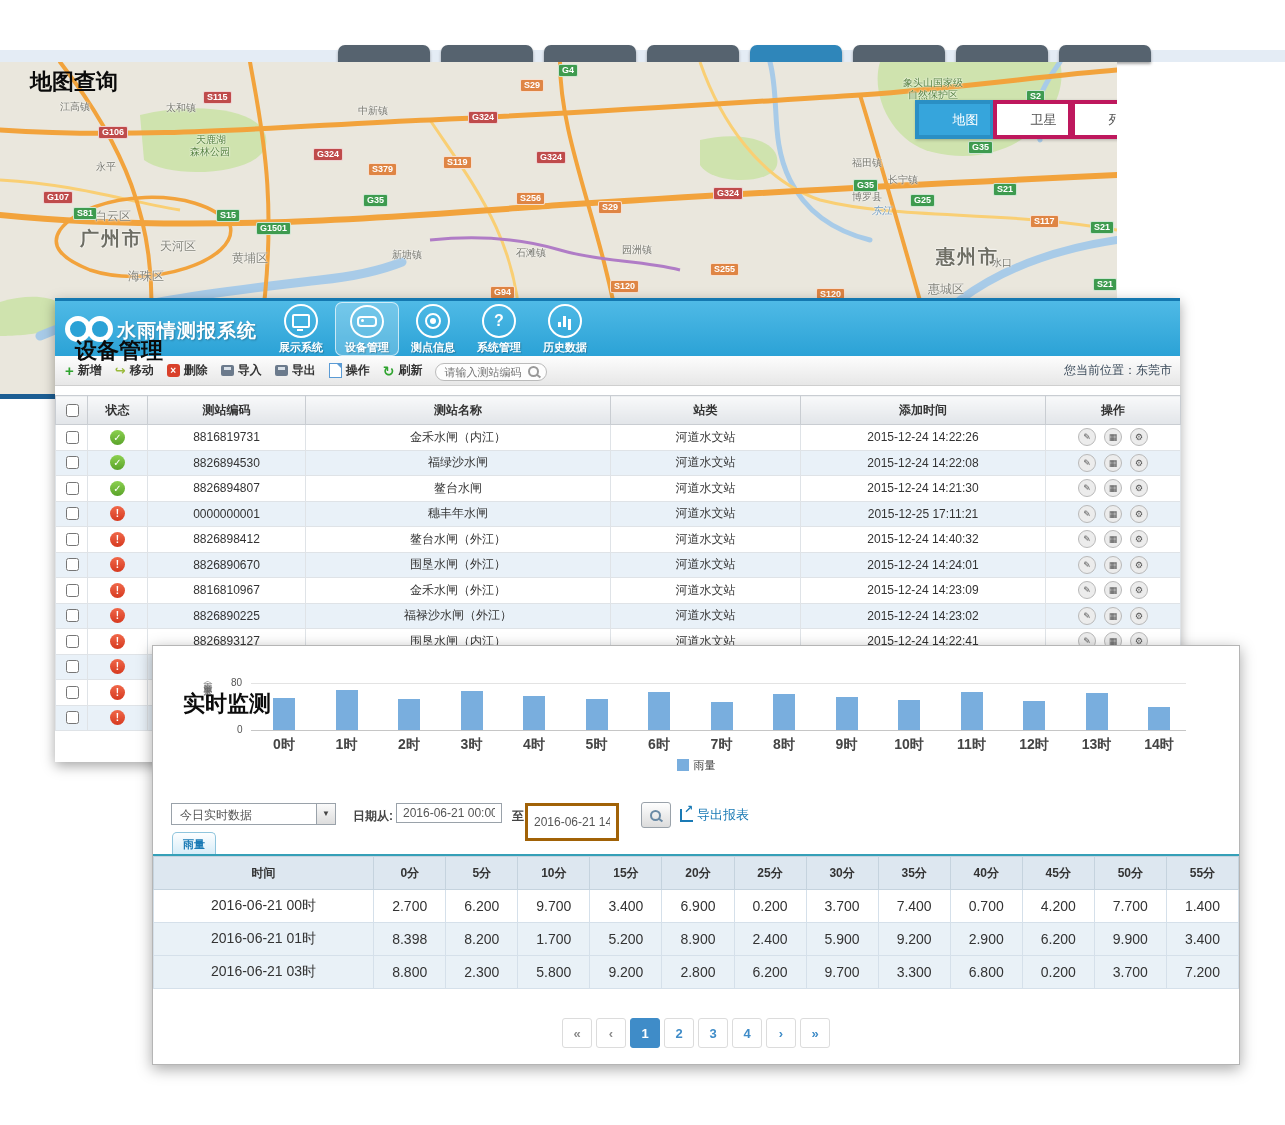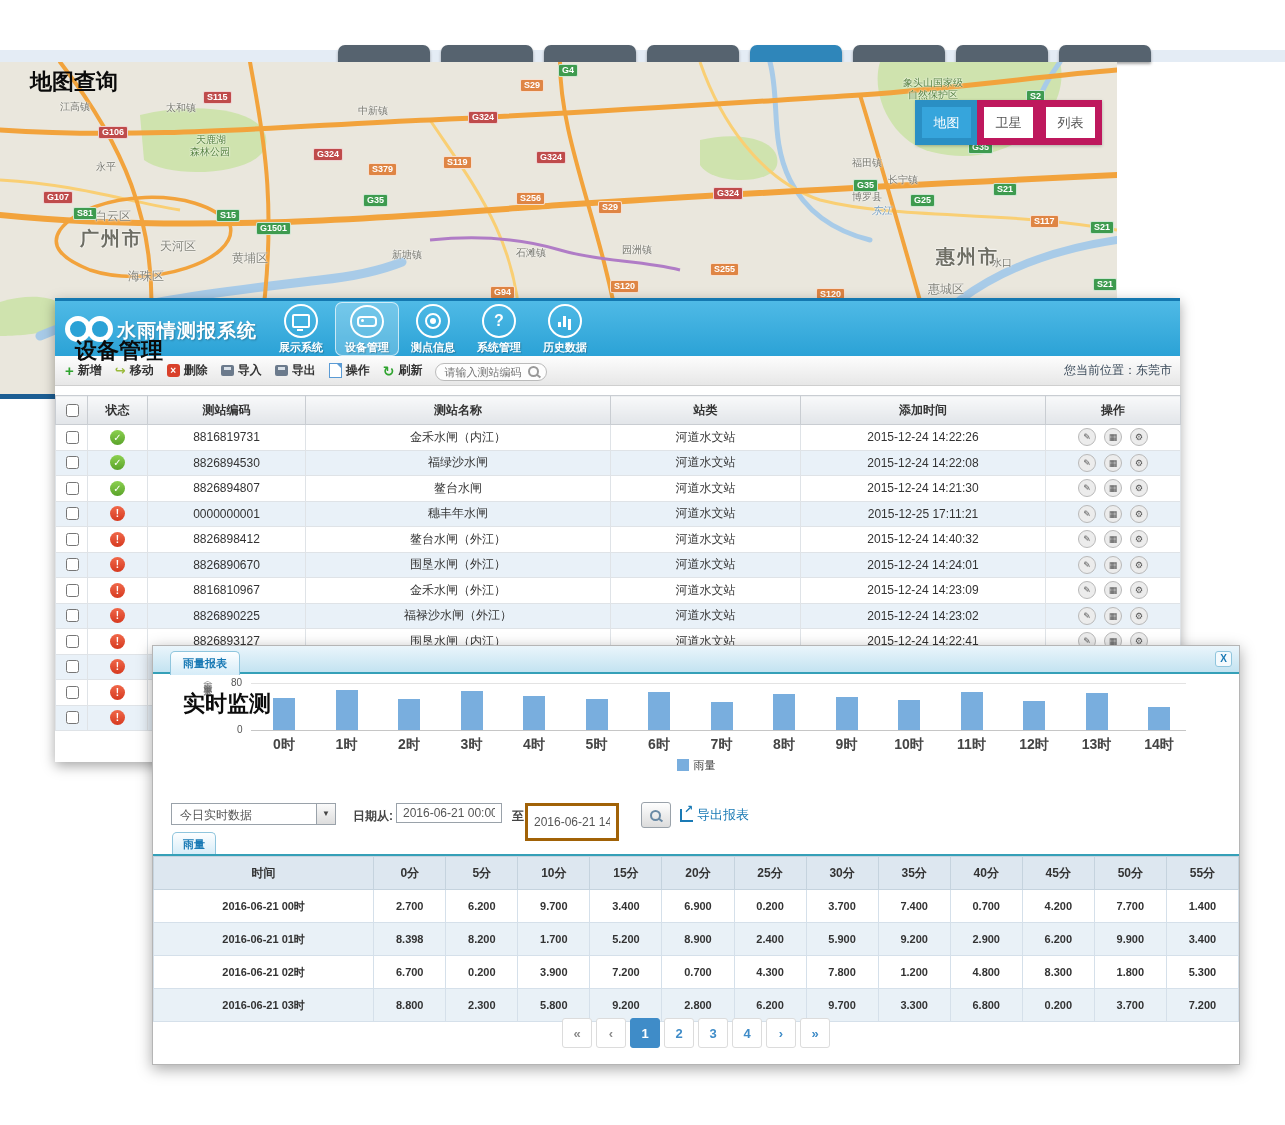--- a/index.html
+++ b/index.html
@@ -22,22 +22,22 @@
   .ml-town{font-size:10px;color:#75756c;}
   .ml-district{font-size:12px;color:#83837a;}
   .ml-city{font-size:19px;font-weight:bold;color:#6e6e64;letter-spacing:2px;}
   .ml-park{font-size:10px;color:#55813f;}
   .ml-water{font-size:10px;color:#6f9cc4;font-style:italic;}
   .badge{position:absolute;font-size:9px;font-weight:bold;color:#fff;line-height:11px;
          padding:0 3px;border-radius:2px;border:1px solid rgba(255,255,255,.75);z-index:4;}
   .bg-green{background:#3e9b4f;} .bg-red{background:#bf4b4b;} .bg-orange{background:#df8544;}
   #mapCtls{position:absolute;left:916px;top:38px;display:flex;z-index:6;
            box-shadow:0 1px 3px rgba(0,0,0,.25);}
-  .mapbtn{width:49px;height:31px;background:#fff;border:7px solid #be185d;margin-left:-1px;
-          display:flex;align-items:center;justify-content:center;font-size:13px;color:#555;}
+  .mapbtn{width:49px;height:31px;background:#fff;border:4px solid #be185d;margin-left:-1px;
+          display:flex;align-items:center;justify-content:center;font-size:13px;color:#555;padding-left:22px;}
   .mapbtn.active{background:#36a5dc;border-color:#2a8fc4;color:#fff;}
 
   
   .overlay-label{font-size:22px;font-weight:bold;color:#0b0b0b;white-space:nowrap;}
   #lblMap{left:30px;top:67px;z-index:20;}
   #lblDev{left:75px;top:336px;z-index:40;}
   #lblMon{left:183px;top:689px;z-index:60;}
 
   
   #devPanel{left:55px;top:298px;width:1125px;height:464px;background:#fff;z-index:30;
@@ -148,21 +148,21 @@
   #mpExport{position:absolute;left:527px;top:5px;font-size:13px;color:#1a7ab5;display:flex;gap:4px;align-items:center;}
   .ic-export{display:inline-block;width:11px;height:11px;border-left:2px solid #1a7ab5;border-bottom:2px solid #1a7ab5;
              position:relative;}
   .ic-export::after{content:"↗";position:absolute;left:2px;top:-6px;font-size:11px;font-weight:bold;color:#1a7ab5;}
   #mpDataTab{position:absolute;left:19px;top:186px;width:42px;height:22px;border:1px solid #8fc5dd;border-bottom:none;
              border-radius:5px 5px 0 0;background:linear-gradient(#fdfeff,#d5ecf8);font-size:11px;font-weight:bold;
              color:#1a7ab5;text-align:center;line-height:22px;}
   #mpTealLine{position:absolute;left:0;top:208px;width:100%;height:2px;background:#35a0b8;}
   #mpTable{position:absolute;left:0;top:210px;width:1086px;border-collapse:collapse;table-layout:fixed;}
   #mpTable th{height:30px;background:#dde7f0;border:1px solid #c5d3de;font-size:12px;color:#333;}
-  #mpTable td{height:30px;border:1px solid #d5e0ea;text-align:center;font-size:11px;color:#333;font-weight:bold;}
+  #mpTable td{height:30px;border:1px solid #d5e0ea;text-align:center;font-size:14px;color:#333;}
   #mpTable tr.alt td{background:#e9f1f7;}
   #mpPager{position:absolute;left:0;top:372px;width:100%;display:flex;justify-content:center;gap:4px;}
   .pg{width:28px;height:28px;border:1px solid #dcdcdc;border-radius:3px;background:#fff;font-size:13px;
       font-weight:bold;color:#3f8cc8;display:flex;align-items:center;justify-content:center;}
   .pg.nav{color:#8a8a8a;}
   .pg.active{background:#3f8cc8;border-color:#3f8cc8;color:#fff;}
 </style>
 </head>
 <body>
 
@@ -464,24 +464,20 @@
           <td></td>
           <td></td>
           <td></td>
           <td></td>
         </tr>
       </tbody>
   </table>
 </div>
 
 <div id="monPanel" class="abs">
-  <div id="mpTabstrip">
-    <div id="mpTab">雨量报表</div>
-    <div id="mpClose">X</div>
-  </div>
   <div id="mpChart">
     <div class="gridline" style="top:9px"></div>
     <div class="baseline" style="top:56px"></div>
     <div class="ytick" id="tick80" style="left:78px;top:3px">80</div>
     <div class="ytick" id="tick0" style="left:84px;top:50px">0</div>
     <div id="ylab">雨量（毫米）</div>
   <div class="bar" style="left: 120px; height: 31.8425px; top: 24.1575px;"></div>
       <div class="xlab" style="left: 106px;">0时</div>
       <div class="bar" style="left: 182.5px; height: 40.3025px; top: 15.6975px;"></div>
       <div class="xlab" style="left: 168.5px;">1时</div>
@@ -586,35 +582,20 @@
           <td>5.200</td>
           <td>8.900</td>
           <td>2.400</td>
           <td>5.900</td>
           <td>9.200</td>
           <td>2.900</td>
           <td>6.200</td>
           <td>9.900</td>
           <td>3.400</td>
         </tr>
-        <tr>
-          <td>2016-06-21 02时</td>
-          <td>6.700</td>
-          <td>0.200</td>
-          <td>3.900</td>
-          <td>7.200</td>
-          <td>0.700</td>
-          <td>4.300</td>
-          <td>7.800</td>
-          <td>1.200</td>
-          <td>4.800</td>
-          <td>8.300</td>
-          <td>1.800</td>
-          <td>5.300</td>
-        </tr>
         <tr class="alt">
           <td>2016-06-21 03时</td>
           <td>8.800</td>
           <td>2.300</td>
           <td>5.800</td>
           <td>9.200</td>
           <td>2.800</td>
           <td>6.200</td>
           <td>9.700</td>
           <td>3.300</td>

